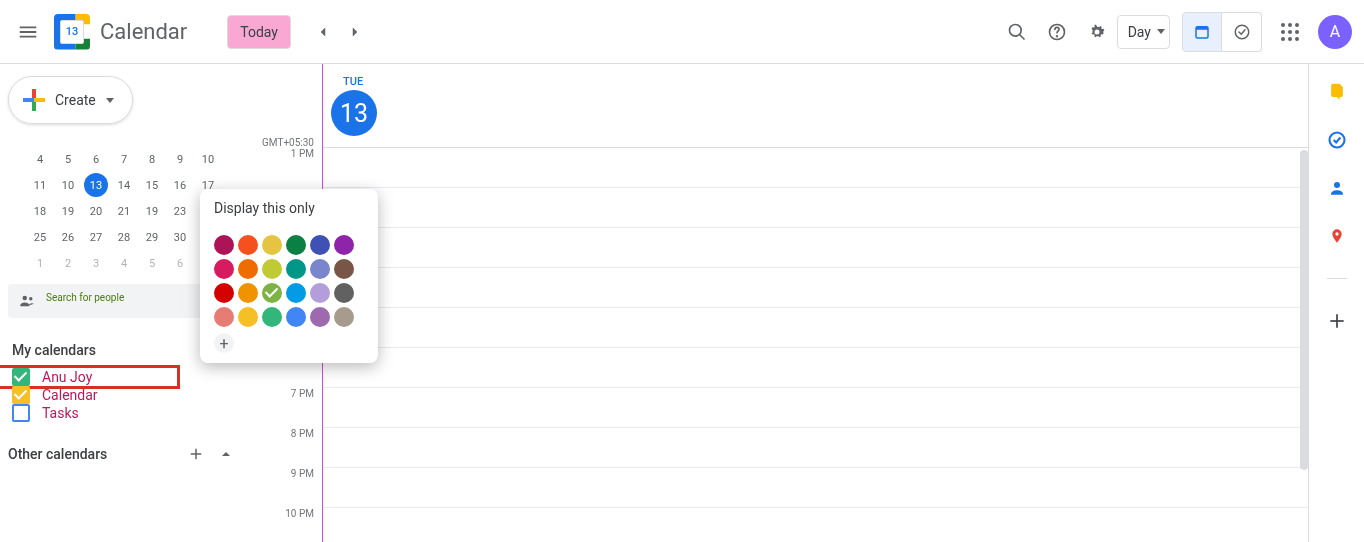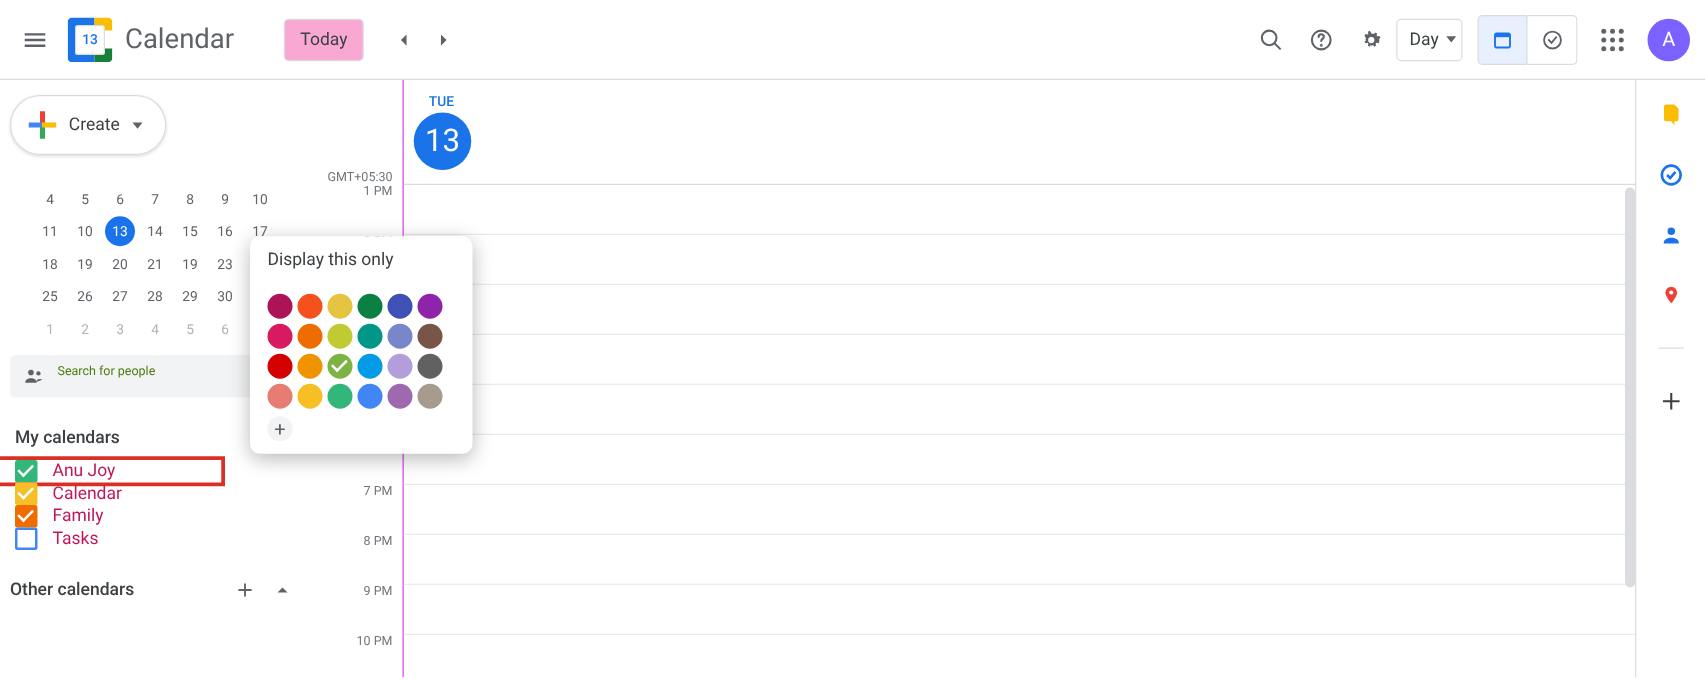--- a/index.html
+++ b/index.html
@@ -244,24 +244,20 @@
         <div class="cal-item">
           <div class="checkbox checked" style="background: rgb(51, 182, 121);"></div>
           <span>Anu Joy</span>
           <div class="highlight-red" style="inset: -3px 60px -3px -14px;"></div>
         </div>
         <div class="cal-item">
           <div class="checkbox checked" style="background: rgb(246, 191, 38);"></div>
           <span>Calendar</span>
         </div>
         <div class="cal-item">
-          <div class="checkbox checked" style="background: rgb(239, 108, 0);"></div>
-          <span>Family</span>
-        </div>
-        <div class="cal-item">
           <div class="checkbox" style="border: 2px solid rgb(66, 133, 244); background: transparent;"></div>
           <span>Tasks</span>
         </div>
       </div>
 
     <div class="other-row">
       <div class="section-title" style="margin:0;">Other calendars</div>
       <div style="flex:1"></div>
       <div class="icon-btn" style="width:28px;height:28px;">
         <svg width="18" height="18" viewBox="0 0 24 24" stroke="#5f6368" stroke-width="2">

